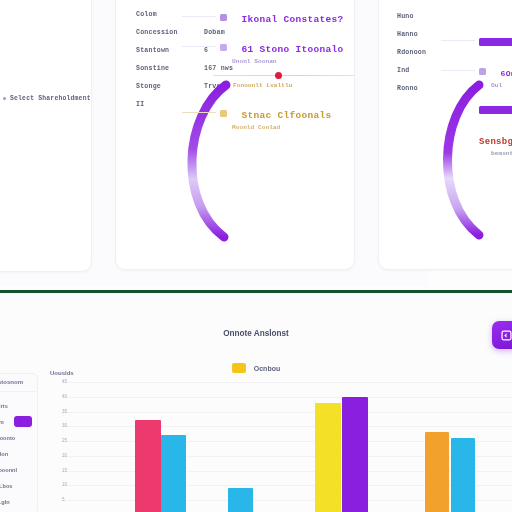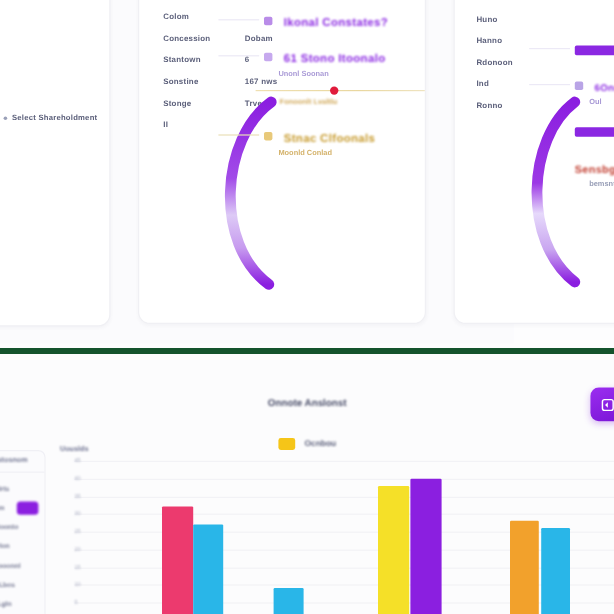--- a/index.html
+++ b/index.html
@@ -14,20 +14,21 @@
     width: 512px; height: 512px;
     background: #fdfdfe;
   }
 
   
   .cards-row {
     position: absolute;
     left: 0; top: 0;
     width: 428px; height: 286px;
     background: #fbfbfd;
+    font-family: Liberation Mono, monospace;
   }
   .card {
     position: absolute;
     top: -14px;
     background: #ffffff;
     border: 1px solid #f0f0f4;
     border-radius: 10px;
     box-shadow: 0 1px 3px rgba(60,60,90,0.045);
     overflow: hidden;
   }
@@ -107,21 +108,21 @@
     font-size: 6.2px; font-weight: 600; color: #d2ab5e;
     filter: blur(0.7px); white-space: nowrap;
   }
 
   
   .panel {
     position: absolute;
     left: 0; top: 290px;
     width: 512px; height: 222px;
     background: #fcfcfd;
-    border-top: 5px solid #14532d;
+    border-top: 3px solid #14532d;
   }
   .panel-title {
     position: absolute; left: 0; right: 0; top: 36px;
     text-align: center;
     font-size: 8.2px; font-weight: 700;
     color: #4a4e69; filter: blur(0.7px);
   }
   .panel-legend {
     position: absolute; left: 0; right: 0; top: 70px;
     display: flex; justify-content: center; align-items: center; gap: 8px;

